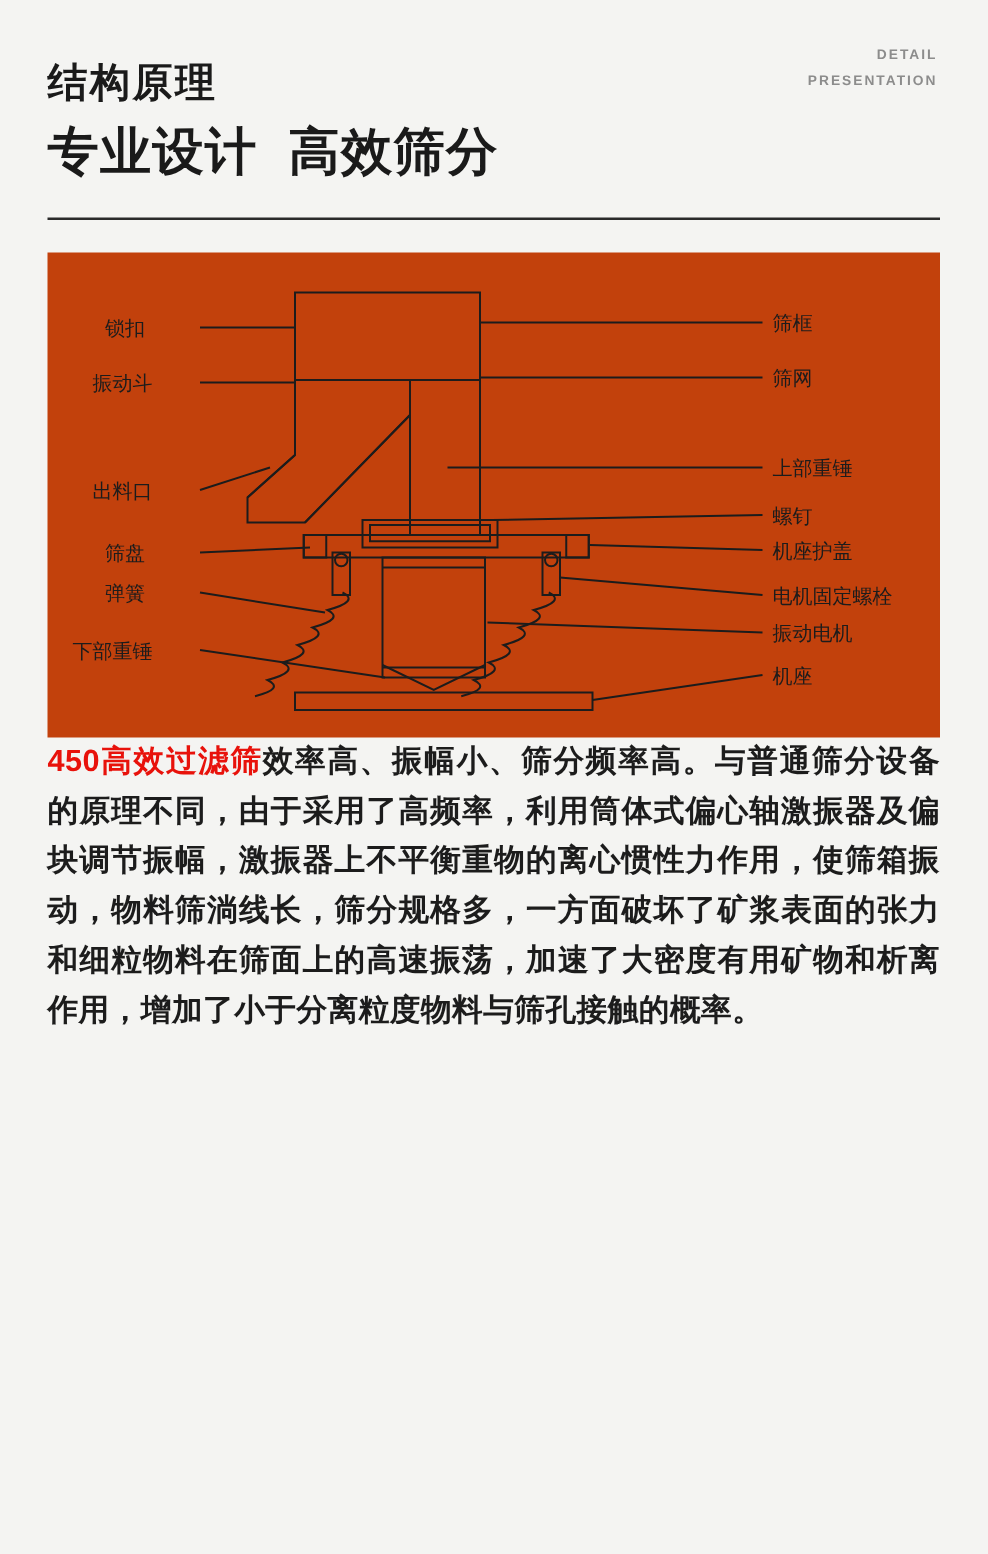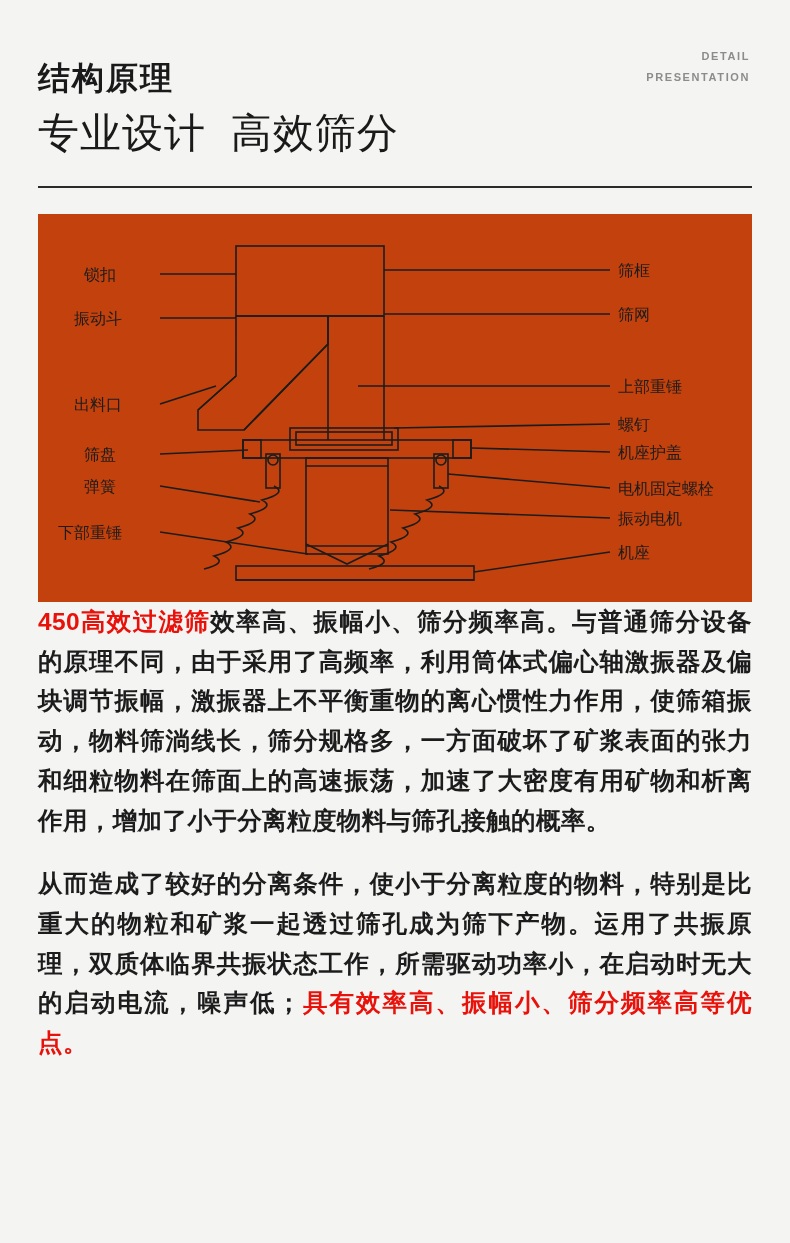--- a/index.html
+++ b/index.html
@@ -12,38 +12,38 @@
     background: #f4f4f2;
     font-family: "Liberation Sans", sans-serif;
     color: #1c1c1c;
     overflow: hidden;
   }
   .page {
     position: relative;
     width: 790px;
     height: 1243px;
     box-sizing: border-box;
-    padding: 12px 38px;
+    padding: 0 38px;
   }
   
   .header {
     position: relative;
     padding-top: 48px;
   }
   .title-main {
     font-size: 32px;
     font-weight: bold;
     letter-spacing: 2px;
     line-height: 1.15;
     color: #1a1a1a;
     margin: 0;
   }
   .title-sub {
     font-size: 41px;
-    font-weight: normal;
+    font-weight: bold;
     letter-spacing: 1px;
     line-height: 1.3;
     color: #1a1a1a;
     margin: 10px 0 0 0;
     white-space: pre;
   }
   .eyebrow {
     position: absolute;
     right: 2px;
     top: 34px;
@@ -178,18 +178,15 @@
         <text x="580" y="310">振动电机</text>
         <text x="580" y="344">机座</text>
       </g>
     </svg>
   </div>
 
   <div class="body-text">
     <p>
       <span class="hl">450高效过滤筛</span><span>效率高、振幅小、筛分频率高。与普通筛分设备的原理不同，由于采用了高频率，利用筒体式偏心轴激振器及偏块调节振幅，激振器上不平衡重物的离心惯性力作用，使筛箱振动，物料筛淌线长，筛分规格多，一方面破坏了矿浆表面的张力和细粒物料在筛面上的高速振荡，加速了大密度有用矿物和析离作用，增加了小于分离粒度物料与筛孔接触的概率。</span>
     </p>
-    <p>
-      <span>从而造成了较好的分离条件，使小于分离粒度的物料，特别是比重大的物粒和矿浆一起透过筛孔成为筛下产物。运用了共振原理，双质体临界共振状态工作，所需驱动功率小，在启动时无大的启动电流，噪声低；</span><span class="hl">具有效率高、振幅小、筛分频率高等优点。</span>
-    </p>
   </div>
 
 </div>
 
 </body></html>

